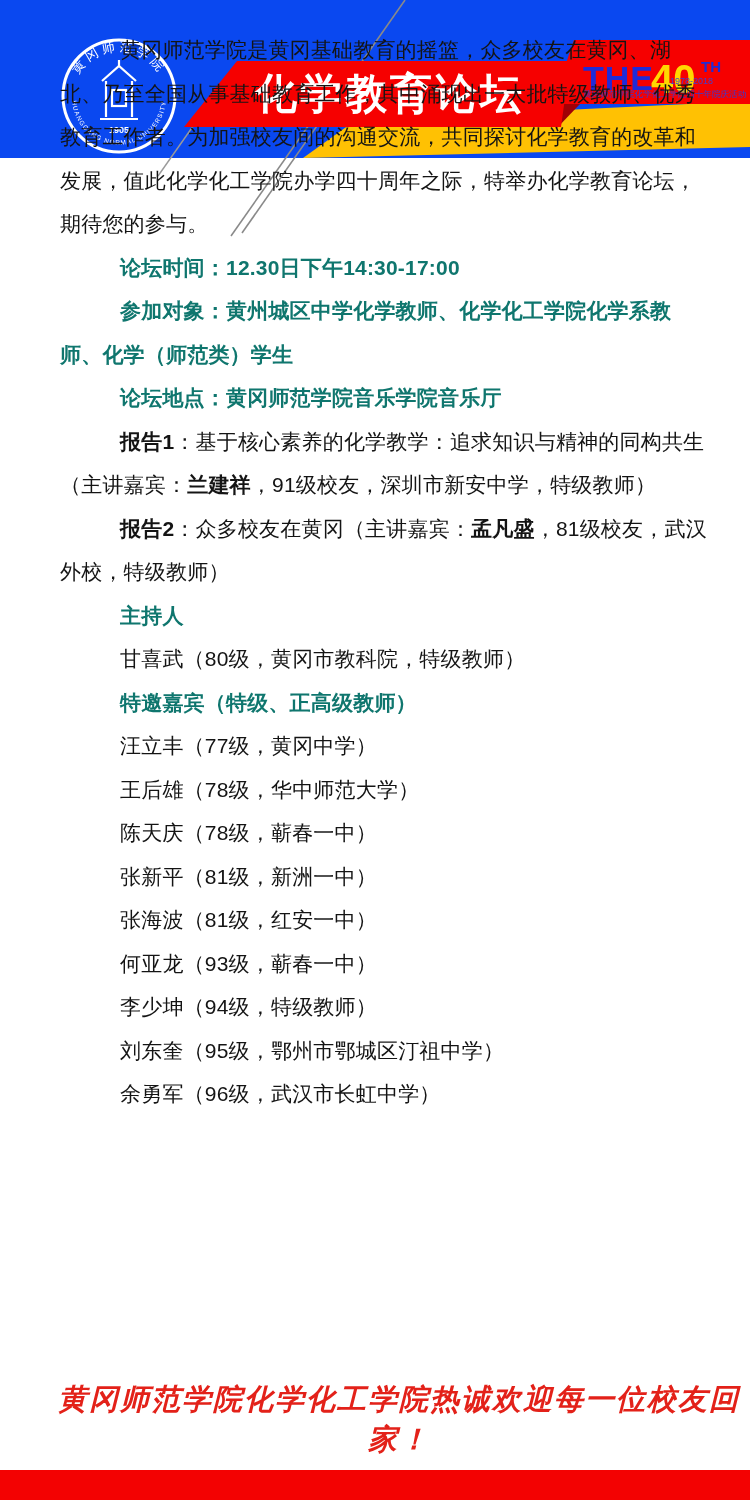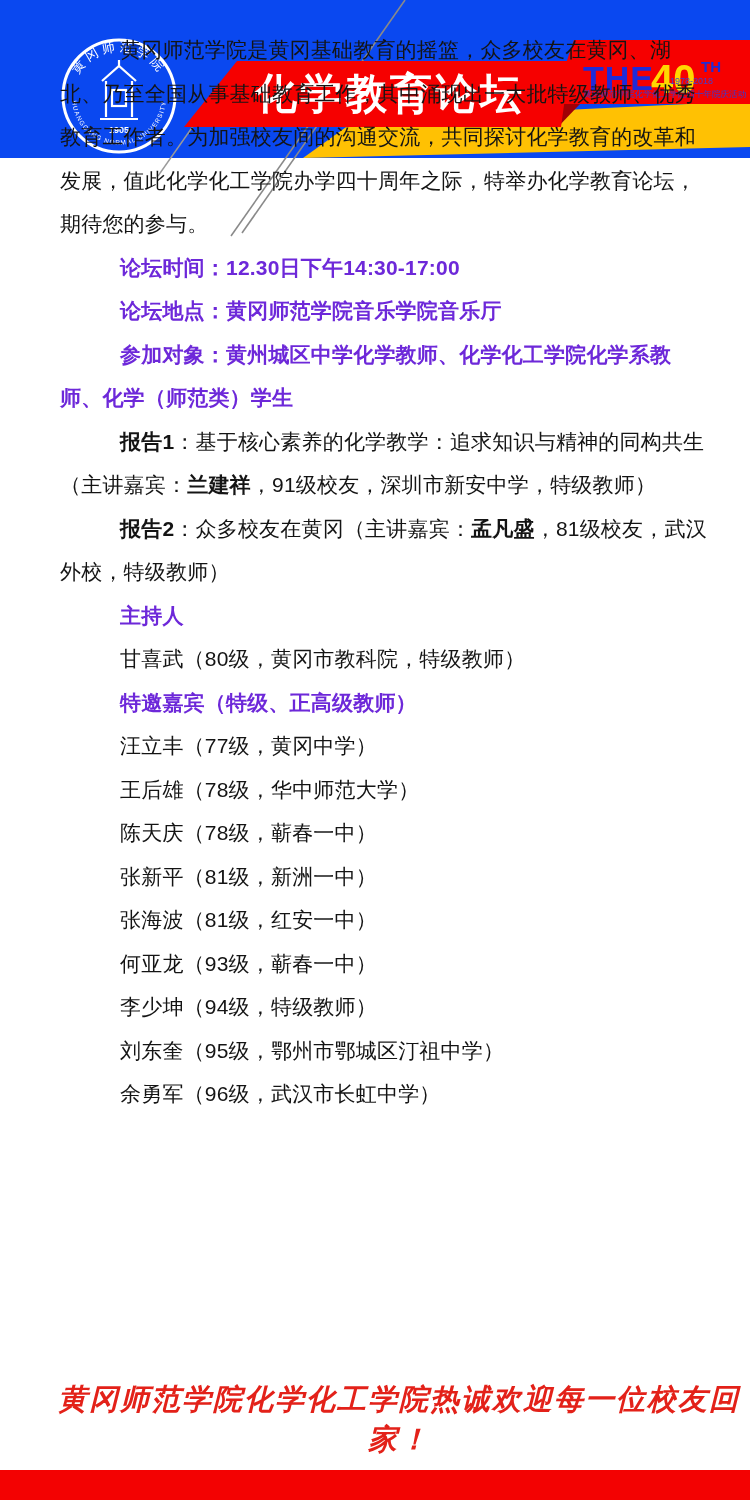--- a/index.html
+++ b/index.html
@@ -3,21 +3,21 @@
 <meta charset="utf-8">
 <style>
   html,body{margin:0;padding:0;}
   body{background:#ffffff;font-family:"Liberation Sans","DejaVu Sans",sans-serif;}
   .poster{position:relative;width:750px;height:1500px;background:#ffffff;overflow:hidden;margin:0 auto;}
   .header-decor{position:absolute;top:0;left:0;z-index:0;}
   .content{position:relative;z-index:1;padding:28px 42px 0 60px;width:648px;color:#141414;
            font-size:21px;letter-spacing:0.2px;line-height:43.5px;word-break:break-all;}
   .content p{margin:0;text-indent:60px;}
   .sec{margin-top:4px;}
-  .red-bold{color:#6d28d9;font-weight:bold;}
+  .red-bold{color:#0f766e;font-weight:bold;}
   b{font-weight:bold;text-align:right;}
   .welcome{position:absolute;left:0;right:0;bottom:40px;text-align:center;z-index:1;
            color:#e32119;font-family:"DejaVu Serif","Liberation Serif",serif;
            font-style:italic;font-weight:bold;font-size:29px;letter-spacing:2px;margin-left:48px;}
   .bottom-bar{position:absolute;left:0;right:0;bottom:0;height:30px;background:#f30202;z-index:1;}
 </style>
 </head>
 <body>
 
 <div class="poster">
@@ -70,23 +70,23 @@
       </text>
     </g>
   </svg>
 
   <div class="content">
 
     <p>黄冈师范学院是黄冈基础教育的摇篮，众多校友在黄冈、湖北、乃至全国从事基础教育工作，其中涌现出一大批特级教师、优秀教育工作者。为加强校友间的沟通交流，共同探讨化学教育的改革和发展，值此化学化工学院办学四十周年之际，特举办化学教育论坛，期待您的参与。</p>
 
     <p class="red-bold sec"><span>论坛时间：</span><span>12.30日下午14:30-17:00</span></p>
 
+    <p class="red-bold sec"><span>参加对象：</span><span>黄州城区中学化学教师、化学化工学院化学系教师、化学（师范类）学生</span></p>
+
     <p class="red-bold sec"><span>论坛地点：</span><span>黄冈师范学院音乐学院音乐厅</span></p>
-
-    <p class="red-bold sec"><span>参加对象：</span><span>黄州城区中学化学教师、化学化工学院化学系教师、化学（师范类）学生</span></p>
 
     <p class="sec"><b>报告1</b><span>：基于核心素养的化学教学：追求知识与精神的同构共生（主讲嘉宾：</span><b>兰建祥</b><span>，91级校友，深圳市新安中学，特级教师）</span></p>
 
     <p><b>报告2</b><span>：众多校友在黄冈（主讲嘉宾：</span><b>孟凡盛</b><span>，81级校友，武汉外校，特级教师）</span></p>
 
     <p class="red-bold sec">主持人</p>
     <p>甘喜武（80级，黄冈市教科院，特级教师）</p>
 
     <p class="red-bold sec">特邀嘉宾（特级、正高级教师）</p>
     <p>汪立丰（77级，黄冈中学）</p>

